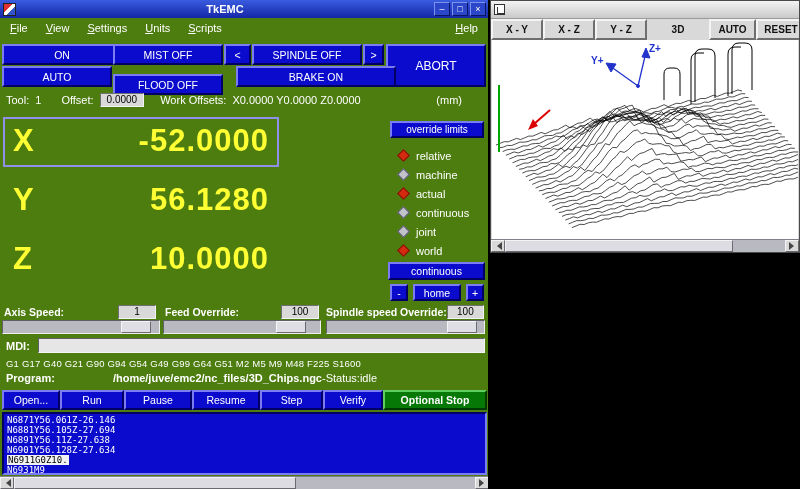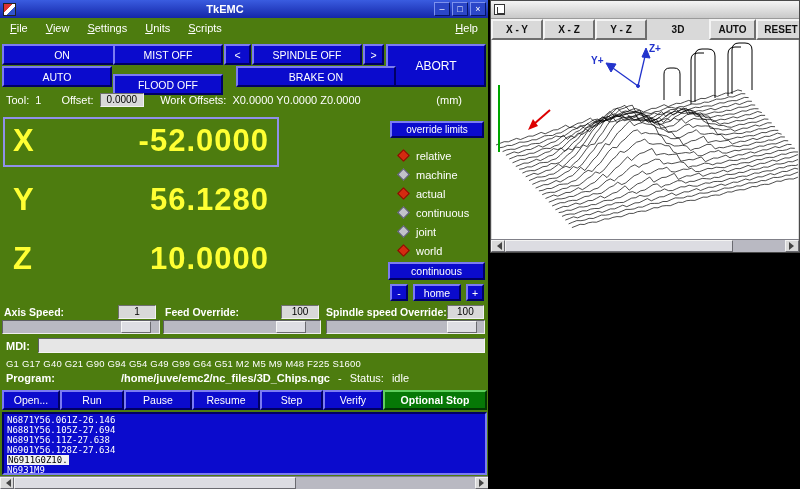--- a/index.html
+++ b/index.html
@@ -76,21 +76,21 @@
 #sl1{left:2px;width:158px}
 #sl2{left:163px;width:158px}
 #sl3{left:326px;width:159px}
 .thumb{position:absolute;top:0;width:30px;height:12px;background:#dedee4;border:1px solid;border-color:#f6f6f6 #6a6a70 #6a6a70 #f6f6f6}
 #sl1 .thumb{left:118px}#sl2 .thumb{left:112px}#sl3 .thumb{left:120px}
 
 
 #mdi-label{position:absolute;left:6px;top:340px;color:#fff;font-size:11px;font-weight:bold}
 #mdi-field{position:absolute;left:38px;top:338px;width:447px;height:15px;background:#e6e6e6;border:1px solid;border-color:#5f5f66 #f4f4f4 #f4f4f4 #5f5f66}
 #gcodes{position:absolute;left:6px;top:358px;color:#fff;font-size:9.5px;letter-spacing:.2px}
-#prog-row{position:absolute;left:6px;top:372px;right:6px;display:flex;align-items:center;font-size:11px;color:#fff;gap:8px;white-space:nowrap}
+#prog-row{position:absolute;left:6px;top:372px;right:6px;display:flex;align-items:center;font-size:11px;color:#fff;white-space:nowrap}
 .prog-label{font-weight:bold}
 .prog-path{margin-left:58px;font-weight:bold}
 
 
 #prog-btns{position:absolute;left:2px;top:390px;width:485px;height:30px;display:flex}
 #prog-btns .btn{position:static;flex:0 0 auto;height:20px}
 #prog-btns .btn:nth-child(1){width:58px}
 #prog-btns .btn:nth-child(2){width:64px}
 #prog-btns .btn:nth-child(3){width:68px}
 #prog-btns .btn:nth-child(4){width:68px}

